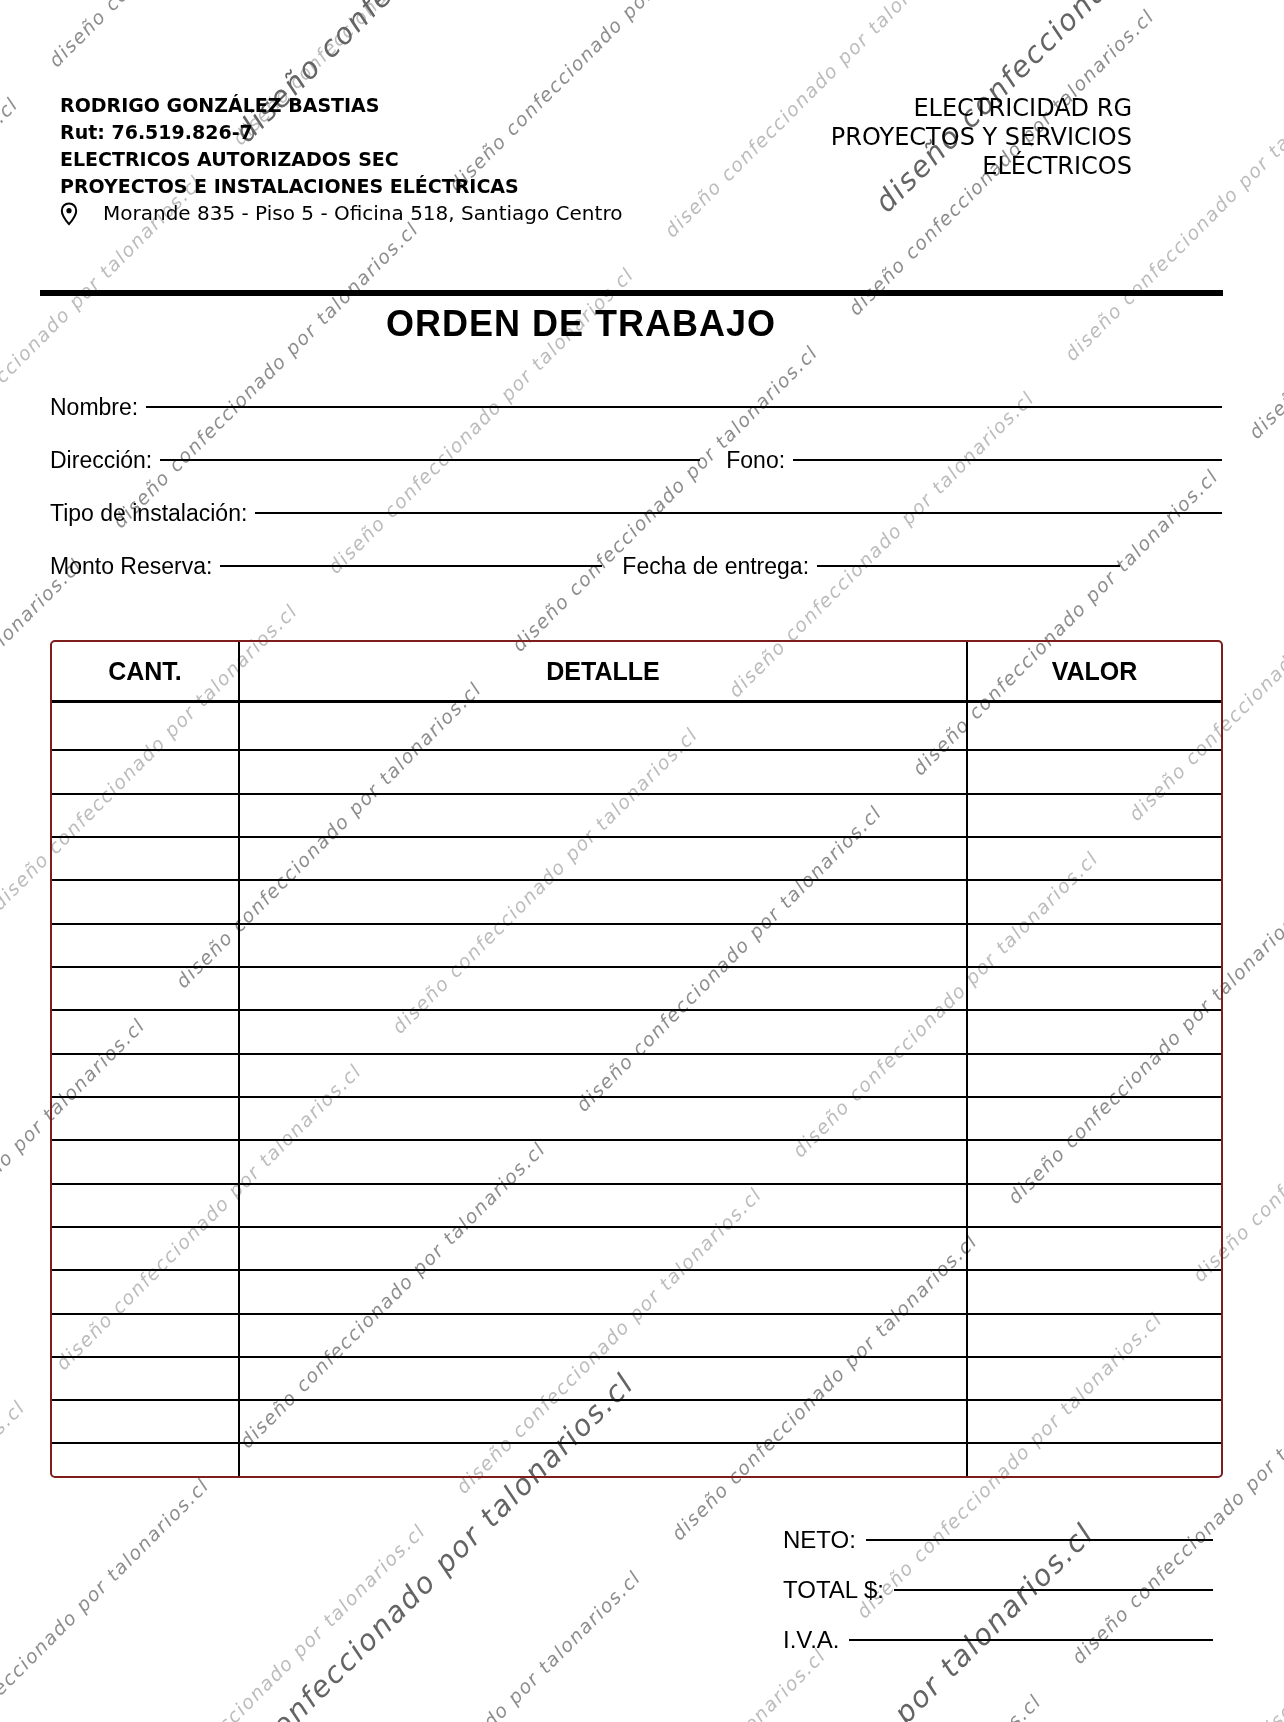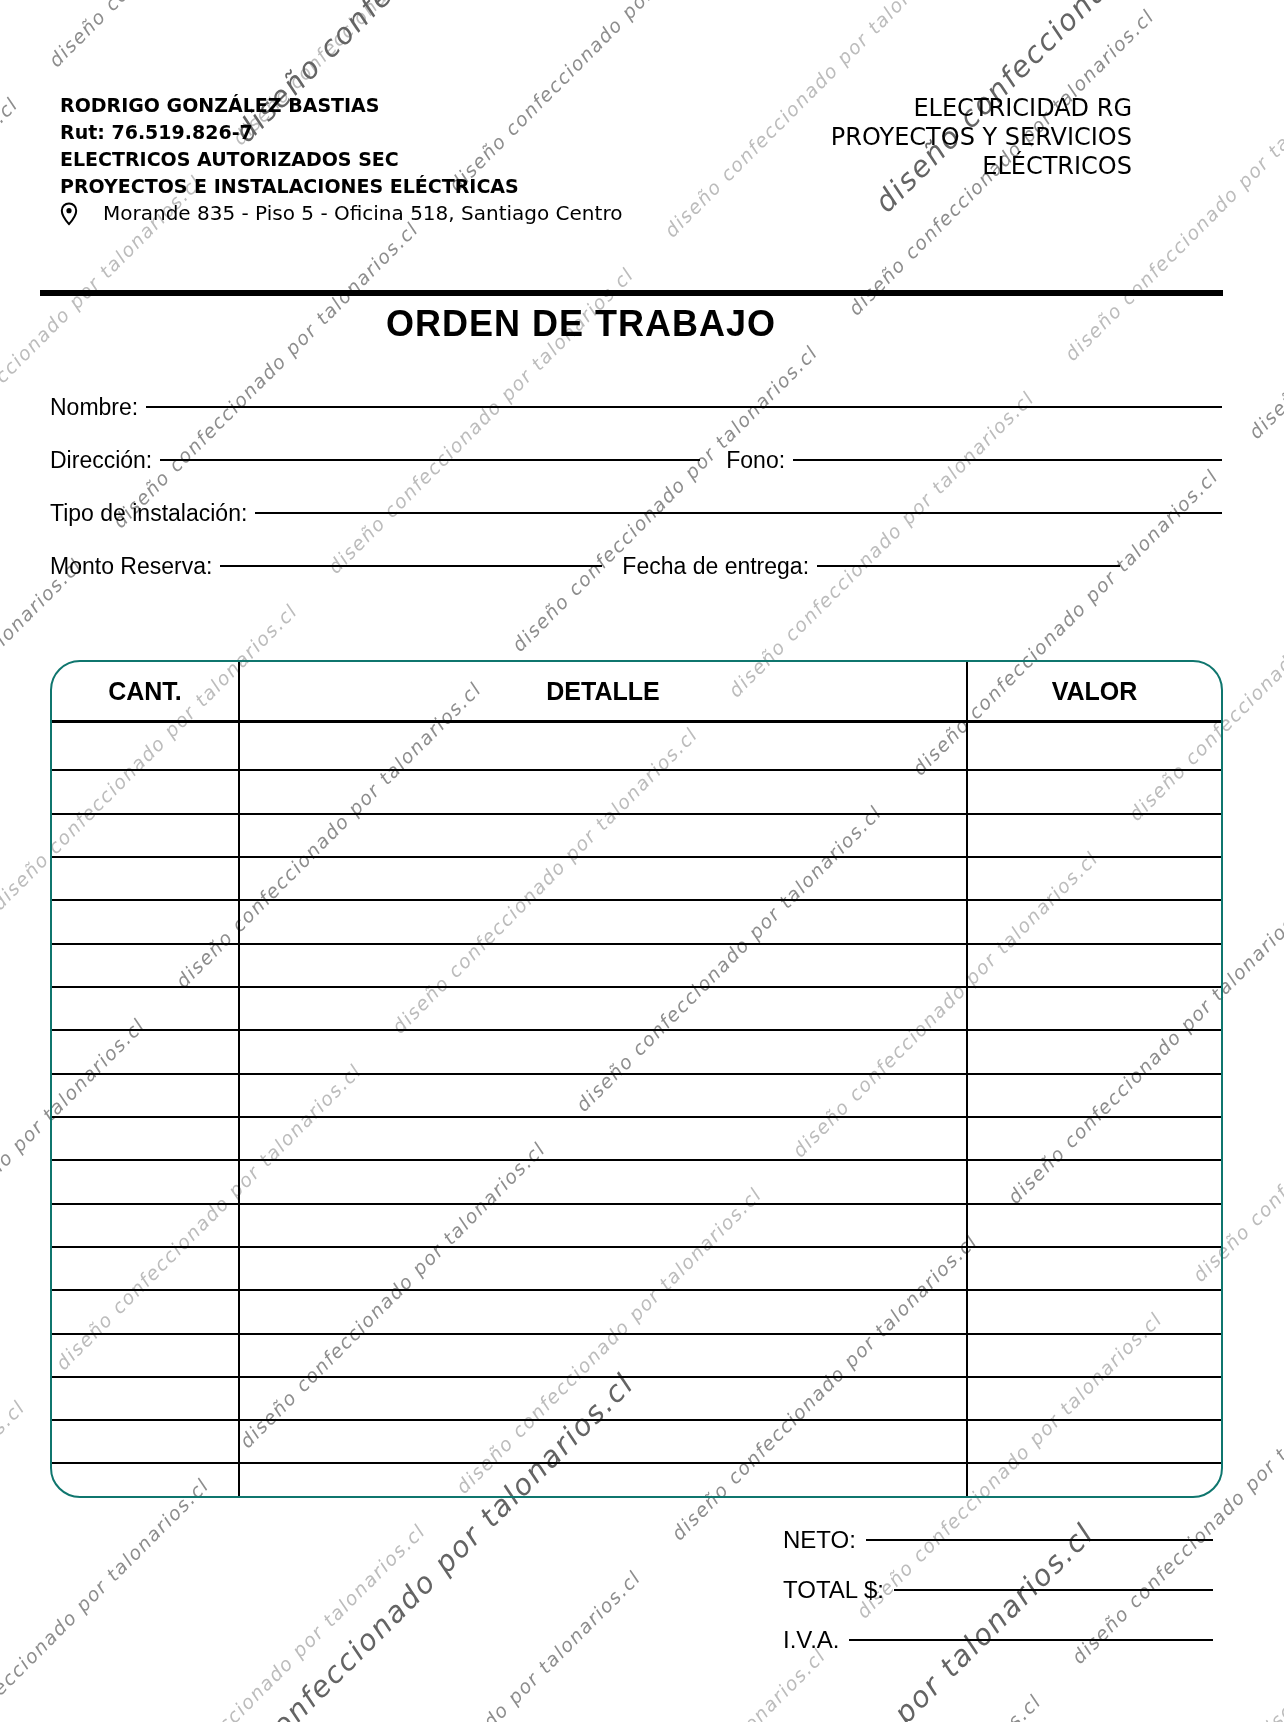--- a/index.html
+++ b/index.html
@@ -37,22 +37,22 @@
   .form-area{position:absolute;left:50px;top:392px;width:1172px;font-size:23px;}
   .frow{display:flex;align-items:center;height:30px;margin-bottom:23px;}
   .flabel{white-space:nowrap;padding-right:8px;}
   .fill{flex:1;border-bottom:2px solid #000;height:0;}
   .fill-med{flex:none;width:540px;}
   .fill-sm{flex:none;width:382px;}
   .ml26{margin-left:26px;}
   .ml20{margin-left:20px;}
   .mr102{margin-right:102px;}
   
-  .table-wrap{position:absolute;left:50px;top:660px;width:1169px;height:834px;
-    border:2px solid #0f766e;border-radius:30px;overflow:hidden;background:transparent;}
+  .table-wrap{position:absolute;left:50px;top:640px;width:1169px;height:834px;
+    border:2px solid #7f1d1d;border-radius:5px;overflow:hidden;background:transparent;}
   table.items{width:100%;height:100%;border-collapse:collapse;}
   table.items th{
     font-size:25px;font-weight:bold;height:56px;border-bottom:3px solid #000;
     text-align:center;vertical-align:middle;}
   table.items th.c1,table.items td.c1{border-right:2px solid #000;}
   table.items th.c2,table.items td.c2{border-right:2px solid #000;}
   table.items td{border-bottom:2px solid #000;}
   table.items tr:last-child td{border-bottom:none;}
   
   .totals{position:absolute;left:783px;top:1522px;width:430px;font-size:24px;}

